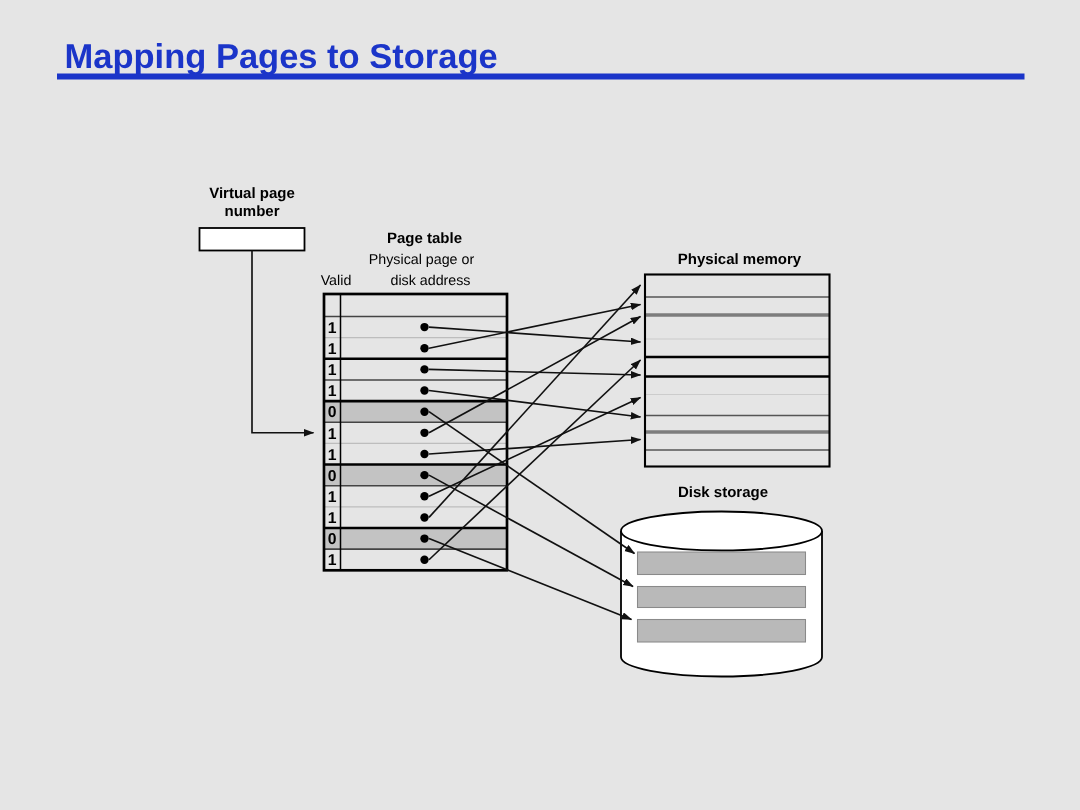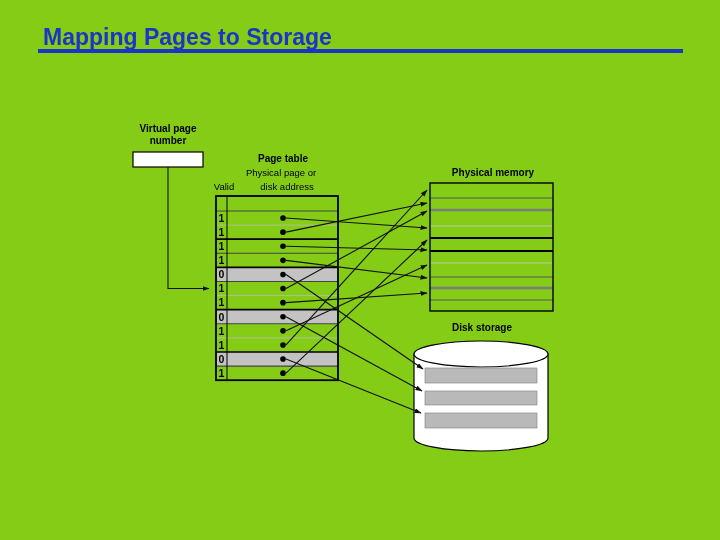--- a/index.html
+++ b/index.html
@@ -1,16 +1,16 @@
 <!DOCTYPE html>
 <html><head>
 <meta charset="utf-8">
 <style>
   html,body{margin:0;padding:0;background:#fff;}
-  .slide{position:relative;width:720px;height:540px;background:#84cc16;overflow:hidden;
+  .slide{position:relative;width:720px;height:540px;background:#e5e5e5;overflow:hidden;
          font-family:"Liberation Sans", sans-serif;}
   .title{position:absolute;left:43px;top:24px;margin:0;font-size:23px;font-weight:bold;
          letter-spacing:0px;}
   .title-rule{position:absolute;left:38px;top:49px;width:645px;height:4px;}
   svg text{font-family:"Liberation Sans", sans-serif;fill:#000;}
   .lbl-b{font-size:10px;font-weight:bold;text-anchor:middle;}
   .lbl{font-size:9.5px;text-anchor:middle;}
   .bit{font-size:10.5px;font-weight:bold;text-anchor:middle;}
 </style>
 </head>

